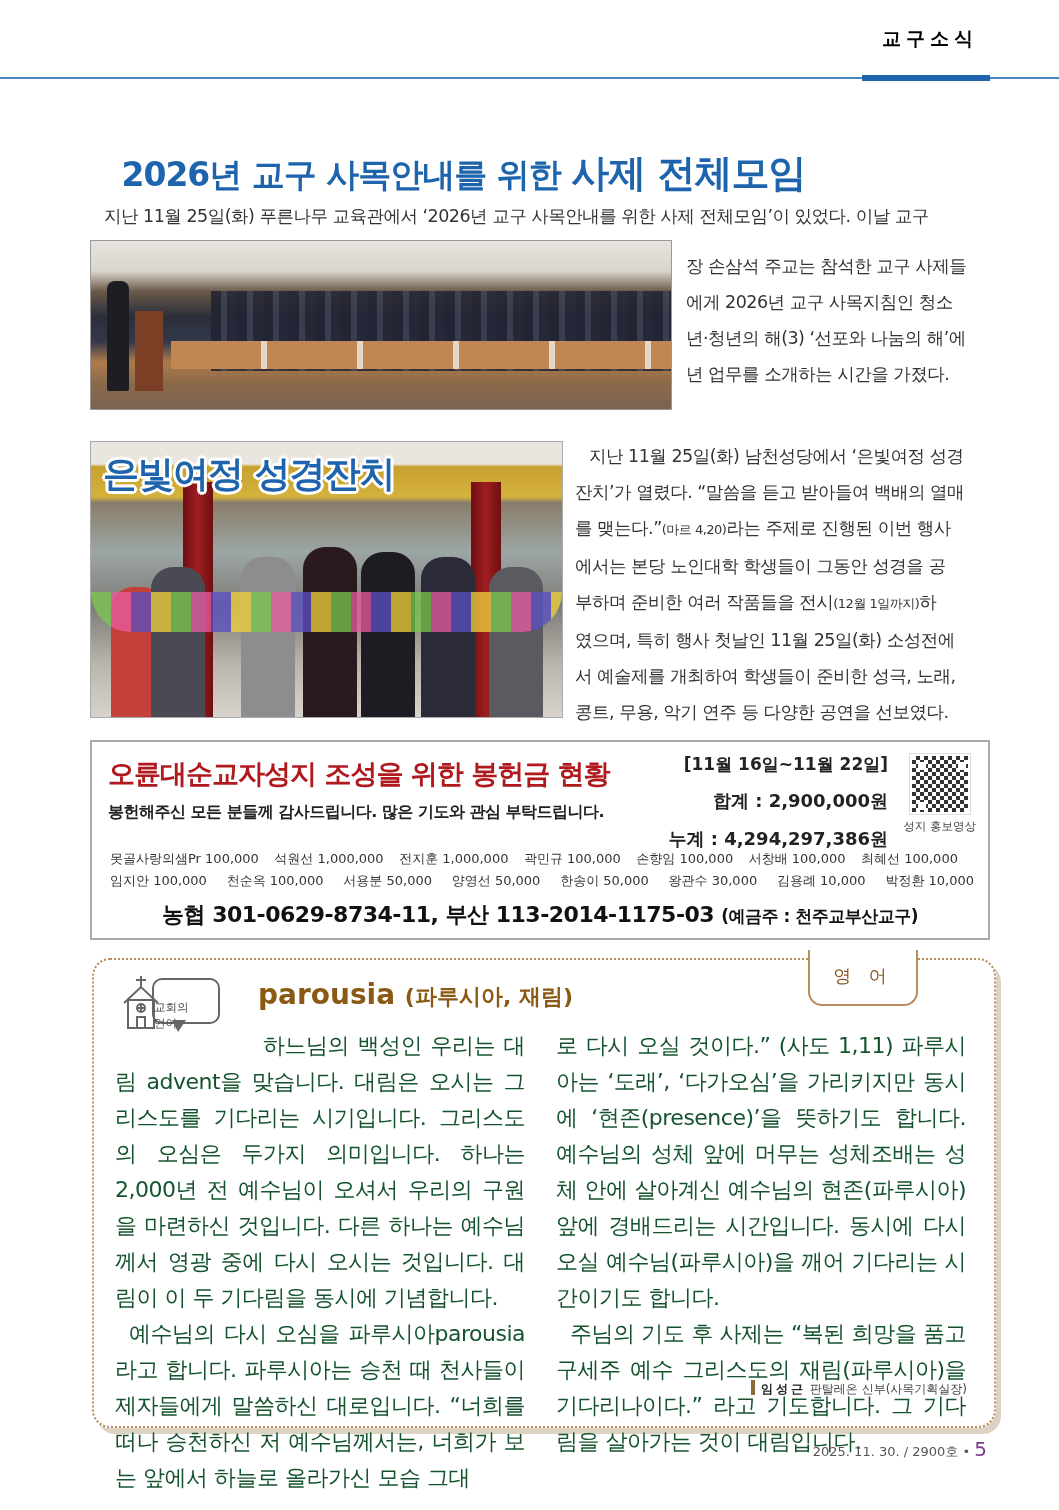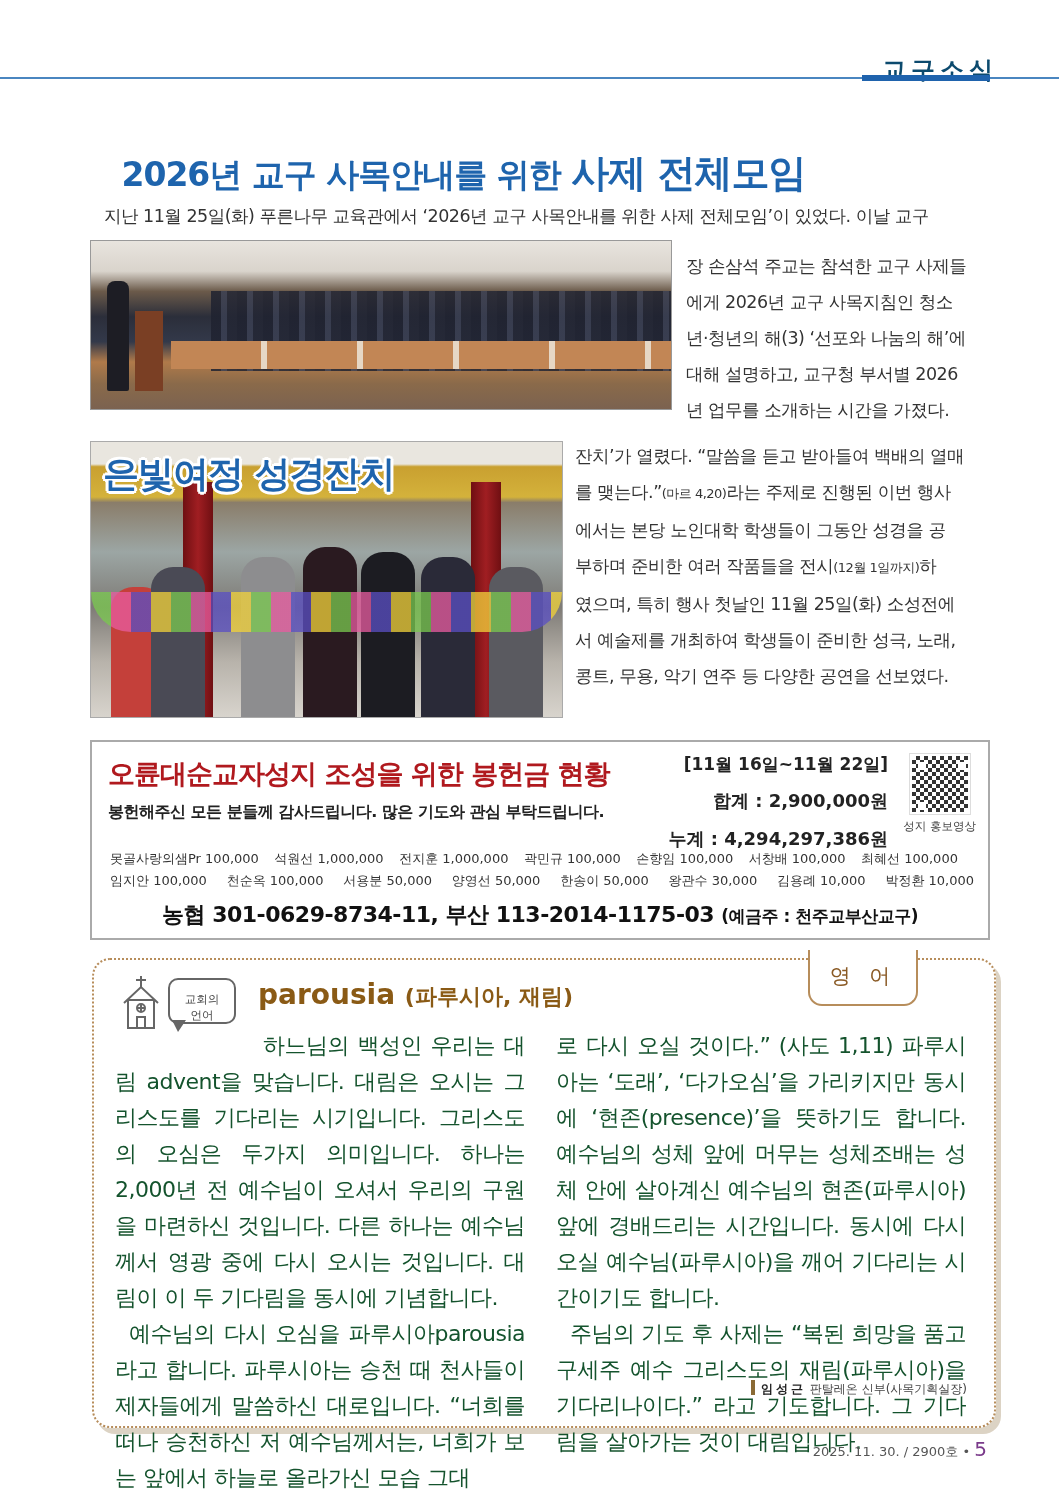--- a/index.html
+++ b/index.html
@@ -1,19 +1,19 @@
 <!DOCTYPE html>
 <html><head>
 <meta charset="utf-8">
 <style>
   * { box-sizing: border-box; margin: 0; padding: 0; }
   body { width: 1059px; height: 1510px; background: #ffffff; font-family: "DejaVu Sans", sans-serif; color: #333; position: relative; overflow: hidden; }
   .header-line { position: absolute; left: 0; top: 77px; width: 1059px; height: 2px; background: #4a86c0; }
   .header-accent { position: absolute; left: 862px; top: 75px; width: 128px; height: 6px; background: #1f63ad; }
-  .section-label { position: absolute; left: 882px; top: 54px; font-size: 24px; font-weight: bold; color: #0c4a6e; letter-spacing: 5px; }
+  .section-label { position: absolute; left: 882px; top: 26px; font-size: 19px; font-weight: bold; color: #000000; letter-spacing: 5px; }
 
   .h1 { position: absolute; left: 0; width: 927px; top: 148px; text-align: center; font-size: 33px; font-weight: bold; color: #1e64ad; letter-spacing: -1px; }
   .h1 .big { font-size: 38px; }
 
   .para { font-size: 17.5px; line-height: 36px; color: #333; letter-spacing: -0.5px; }
   .a1-lead { position: absolute; left: 104px; top: 198px; width: 890px; }
   .a1-photo { position: absolute; left: 90px; top: 240px; width: 582px; height: 170px; border: 1px solid #999;
     background: linear-gradient(180deg,#e8e4de 0%,#d9d4cc 18%,#6b5a4a 30%,#2b2e3a 45%,#33394a 60%,#b07a4a 72%,#8a6a4a 85%,#7b6250 100%); overflow:hidden;}
   .a1-photo .crowd { position:absolute; left:120px; right:0; top:50px; height:80px;
     background: repeating-linear-gradient(90deg,#1f2230 0 10px,#3a3f52 10px 16px,#232634 16px 26px); opacity:.85; }
@@ -47,23 +47,23 @@
       linear-gradient(#fff,#fff) 6px 46px/8px 8px no-repeat,
       repeating-conic-gradient(#333 0 25%, #fff 0 50%) 0 0/8px 8px; border:2px solid #fff; outline: 1px solid #ddd; }
   .qr-label { position:absolute; right:12px; top:77px; font-size:11.5px; color:#444; }
   .don-list { position:absolute; left:18px; top:106px; width:870px; font-size:13px; color:#333; line-height:22px; }
   .don-row { display:flex; justify-content:space-between; }
   .don-account { position:absolute; left:0; width:100%; top:158px; text-align:center; font-size:22px; font-weight:bold; color:#111; letter-spacing:-0.5px; }
   .don-account .holder { font-size:17px; font-weight:bold; }
 
   .lang-box { position:absolute; left:92px; top:958px; width:904px; height:470px; border:2px dotted #b78d5b; border-radius:18px;
     box-shadow: 5px 6px 0 #dcd3c4; background:#fff; }
-  .lang-tab { position:absolute; left:808px; top:950px; width:110px; height:56px; border:2px solid #b78d5b; border-top:none; border-radius:0 0 14px 14px; background:#fff; text-align:center; font-size:21px; color:#8a5a25; line-height:52px; letter-spacing:6px; }
+  .lang-tab { position:absolute; left:808px; top:950px; width:110px; height:56px; border:2px solid #b78d5b; border-top:none; border-radius:0 0 14px 14px; background:#fff; text-align:center; font-size:18px; color:#8a5a25; line-height:52px; letter-spacing:6px; }
   .church-icon { position:absolute; left:116px; top:975px; width:50px; height:55px; }
-  .bubble { position:absolute; left:168px; top:978px; width:68px; height:46px; border:2px solid #666; border-radius:10px; text-align:center; font-size:11.5px; line-height:16px; color:#444; padding-top:11px; }
+  .bubble { position:absolute; left:152px; top:978px; width:68px; height:46px; border:2px solid #666; border-radius:10px; text-align:left; font-size:11.5px; line-height:16px; color:#444; padding-top:19px; }
   .bubble-tail { position:absolute; left:172px; top:1020px; width:0; height:0; border-left:6px solid transparent; border-right:8px solid transparent; border-top:12px solid #666; }
   .lang-title { position:absolute; left:258px; top:978px; font-size:28px; font-weight:bold; color:#8a5a15; }
   .lang-title .kr { font-size:22px; }
   .col-left { position:absolute; left:115px; top:1028px; width:410px; }
   .col-right { position:absolute; left:556px; top:1028px; width:410px; }
   .lang-para { font-size:22px; line-height:36px; color:#14532d; letter-spacing:-0.5px; text-align: justify; }
   .author { position:absolute; right:92px; top:1380px; font-size:12px; color:#444;padding-left:23px; }
   .author .bar { display:inline-block; width:4px; height:15px; background:#8a6a35; vertical-align:-2px; margin-right:6px; }
   .author .name { font-weight:bold; color:#222; letter-spacing:3px; }
 
@@ -84,38 +84,38 @@
 <div class="a1-photo">
   <div class="crowd"></div>
   <div class="desks"></div>
   <div class="podium"></div>
   <div class="speaker"></div>
 </div>
 <div class="para a1-side">
   <div>장 손삼석 주교는 참석한 교구 사제들</div>
   <div>에게 2026년 교구 사목지침인 청소</div>
   <div>년·청년의 해(3) ‘선포와 나눔의 해’에</div>
-  <div>대해 설명하고, 교구청 부서별 2026</div>
   <div>년 업무를 소개하는 시간을 가졌다.</div>
 </div>
 
 <div class="a2-photo">
   <div class="pillar" style="left:92px"></div>
   <div class="pillar" style="left:380px"></div>
   <div class="person" style="left:20px;height:130px;background:#c4403a"></div>
   <div class="person" style="left:60px;height:150px;background:#4a4a55"></div>
   <div class="person" style="left:150px;height:160px;background:#8d8d8f"></div>
   <div class="person" style="left:212px;height:170px;background:#2a1a20"></div>
   <div class="person" style="left:270px;height:165px;background:#1c1c22"></div>
   <div class="person" style="left:330px;height:160px;background:#2a2a38"></div>
   <div class="person" style="left:398px;height:150px;background:#5a5a60"></div>
   <div class="ribbon"></div>
   <div class="a2-title">은빛여정 성경잔치</div>
 </div>
 <div class="para a2-text">
+  <div style="text-indent:14px">지난 11월 25일(화) 남천성당에서 ‘은빛여정 성경</div>
   <div>잔치’가 열렸다. “말씀을 듣고 받아들여 백배의 열매</div>
   <div><span>를 맺는다.”</span><span class="small">(마르 4,20)</span><span>라는 주제로 진행된 이번 행사</span></div>
   <div>에서는 본당 노인대학 학생들이 그동안 성경을 공</div>
   <div><span>부하며 준비한 여러 작품들을 전시</span><span class="small">(12월 1일까지)</span><span>하</span></div>
   <div>였으며, 특히 행사 첫날인 11월 25일(화) 소성전에</div>
   <div>서 예술제를 개최하여 학생들이 준비한 성극, 노래,</div>
   <div>콩트, 무용, 악기 연주 등 다양한 공연을 선보였다.</div>
 </div>
 
 <div class="donation">

